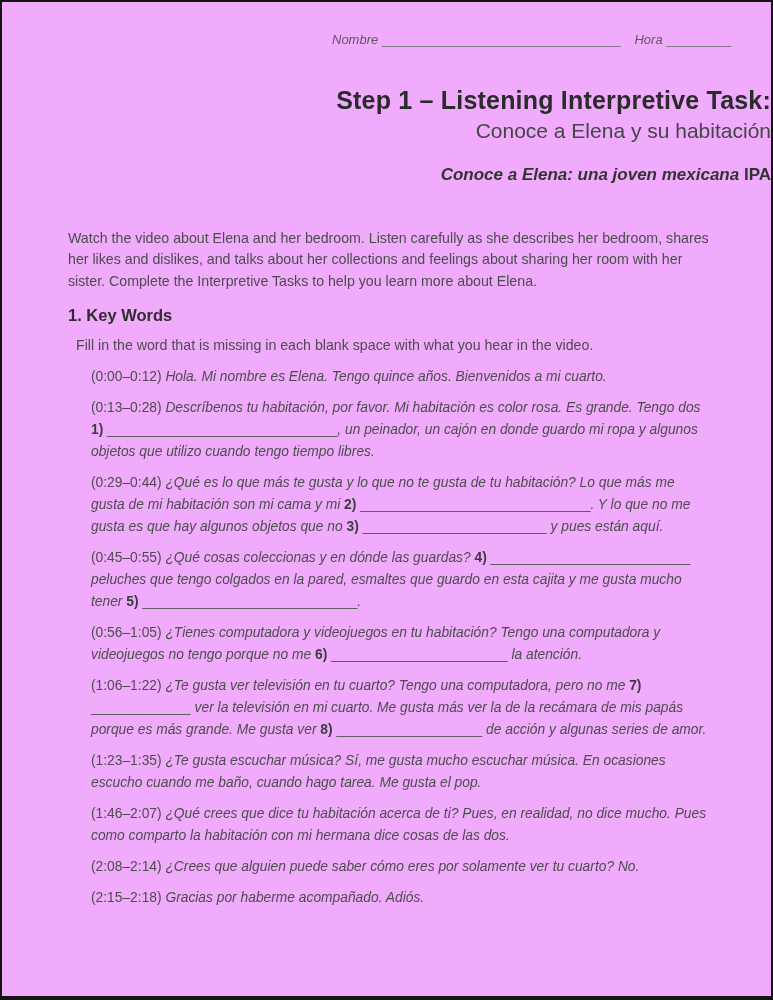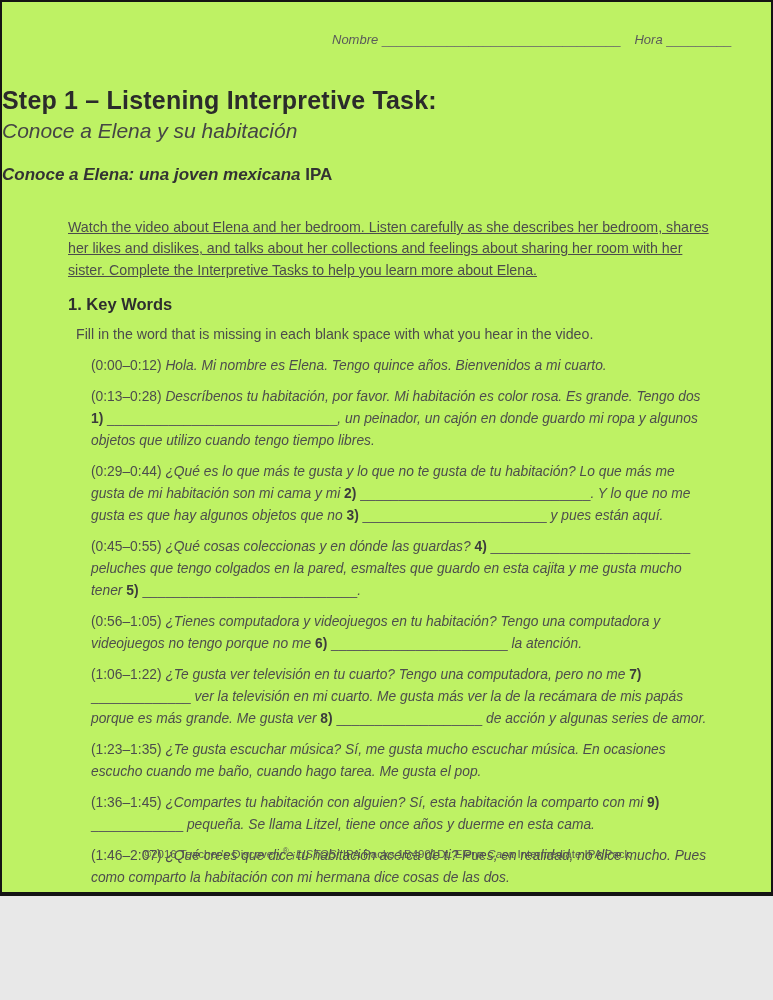--- a/index.html
+++ b/index.html
@@ -1,39 +1,39 @@
 <!DOCTYPE html>
 <html><head>
 <meta charset="utf-8">
 <style>
   html,body{margin:0;padding:0;background:#e8e8e8;}
   .page{
     position:relative;
-    width:773px;height:896px;
+    width:773px;height:1000px;
     box-sizing:border-box;
-    background:#bef264;
+    background:#f0abfc;
     border:2px solid #141414;
     border-bottom-width:4px;
     font-family:"Liberation Sans", sans-serif;
     color:#4a4a4a;
     overflow:hidden;
   }
   
   .hdr{position:absolute;top:30px;left:330px;right:66px;font-size:13px;font-style:italic;color:#5a5a5a;white-space:nowrap;}
   .hdr .rule{font-style:normal;color:#6a6a6a;letter-spacing:0;}
   .hdr .hora{margin-left:14px;}
   
-  .titles{position:absolute;top:84px;left:0;right:0;text-align:left;}
+  .titles{position:absolute;top:84px;left:0;right:0;text-align:right;}
   .t1{font-size:25px;font-weight:700;color:#2b2b2b;letter-spacing:.2px;}
-  .t2{font-size:21px;font-style:italic;color:#454545;margin-top:4px;}
+  .t2{font-size:21px;color:#454545;margin-top:4px;}
   .t3{font-size:17px;font-weight:700;color:#333;margin-top:22px;}
   .t3 .it{font-style:italic;}
   
   .content{position:absolute;top:210px;left:66px;width:642px;}
-  .intro{font-size:14.2px;line-height:1.5;color:#4c4c4c;margin:5px 0 14px 0;text-decoration:underline;}
+  .intro{font-size:14.2px;line-height:1.5;color:#4c4c4c;margin:16px 0 14px 0;}
   .kw{font-size:16.5px;font-weight:700;color:#2e2e2e;margin:14px 0 12px 0;}
   .instr{font-size:14.2px;color:#4c4c4c;margin:0 0 13px 8px;}
   .translist{padding-left:23px;}
   .seg{font-size:13.8px;line-height:1.58;margin:0 0 9.5px 0;color:#4d4d4d;}
   .seg .time{font-style:normal;}
   .seg .it{font-style:italic;text-align:center;}
   .seg .b{font-weight:700;font-style:normal;color:#3c3c3c;}
   .seg .blank{font-style:normal;color:#585858;}
   
   .footer{position:absolute;left:0;right:0;bottom:32px;text-align:center;font-size:11.5px;color:#565656;}
@@ -60,22 +60,20 @@
     <div class="kw">1. Key Words</div>
     <p class="instr">Fill in the word that is missing in each blank space with what you hear in the video.</p>
     <div class="translist">
         <p class="seg"><span class="time">(0:00–0:12) </span><span class="it">Hola. Mi nombre es Elena. Tengo quince años. Bienvenidos a mi cuarto.</span></p>
         <p class="seg"><span class="time">(0:13–0:28) </span><span class="it">Descríbenos tu habitación, por favor. Mi habitación es color rosa. Es grande. Tengo dos </span><span class="b">1) </span><span class="blank">______________________________</span><span class="it">, un peinador, un cajón en donde guardo mi ropa y algunos objetos que utilizo cuando tengo tiempo libres.</span></p>
         <p class="seg"><span class="time">(0:29–0:44) </span><span class="it">¿Qué es lo que más te gusta y lo que no te gusta de tu habitación? Lo que más me gusta de mi habitación son mi cama y mi </span><span class="b">2) </span><span class="blank">______________________________</span><span class="it">. Y lo que no me gusta es que hay algunos objetos que no </span><span class="b">3) </span><span class="blank">________________________</span><span class="it"> y pues están aquí.</span></p>
         <p class="seg"><span class="time">(0:45–0:55) </span><span class="it">¿Qué cosas coleccionas y en dónde las guardas? </span><span class="b">4) </span><span class="blank">__________________________</span><span class="it"> peluches que tengo colgados en la pared, esmaltes que guardo en esta cajita y me gusta mucho tener </span><span class="b">5) </span><span class="blank">____________________________</span><span class="it">.</span></p>
         <p class="seg"><span class="time">(0:56–1:05) </span><span class="it">¿Tienes computadora y videojuegos en tu habitación? Tengo una computadora y videojuegos no tengo porque no me </span><span class="b">6) </span><span class="blank">_______________________</span><span class="it"> la atención.</span></p>
         <p class="seg"><span class="time">(1:06–1:22) </span><span class="it">¿Te gusta ver televisión en tu cuarto? Tengo una computadora, pero no me </span><span class="b">7) </span><span class="blank">_____________</span><span class="it"> ver la televisión en mi cuarto. Me gusta más ver la de la recámara de mis papás porque es más grande. Me gusta ver </span><span class="b">8) </span><span class="blank">___________________</span><span class="it"> de acción y algunas series de amor.</span></p>
         <p class="seg"><span class="time">(1:23–1:35) </span><span class="it">¿Te gusta escuchar música? Sí, me gusta mucho escuchar música. En ocasiones escucho cuando me baño, cuando hago tarea. Me gusta el pop.</span></p>
-        <p class="seg"><span class="time">(1:36–1:45) </span><span class="it">¿Compartes tu habitación con alguien? Sí, esta habitación la comparto con mi </span><span class="b">9) </span><span class="blank">____________</span><span class="it"> pequeña. Se llama Litzel, tiene once años y duerme en esta cama.</span></p>
         <p class="seg"><span class="time">(1:46–2:07) </span><span class="it">¿Qué crees que dice tu habitación acerca de ti? Pues, en realidad, no dice mucho. Pues como comparto la habitación con mi hermana dice cosas de las dos.</span></p>
         <p class="seg"><span class="time">(2:08–2:14) </span><span class="it">¿Crees que alguien puede saber cómo eres por solamente ver tu cuarto? No.</span></p>
         <p class="seg"><span class="time">(2:15–2:18) </span><span class="it">Gracias por haberme acompañado. Adiós.</span></p>
       </div>
   </div>
 
-  <div class="footer"><span class="reg">©2016 Teacher’s Discovery</span><span class="sup">®</span><span class="reg">   </span><span class="it">¡LISTOS!</span><span class="reg"> IPA Packs   1B4901DL   Elena </span><span class="it">Casa</span><span class="reg"> Intermediate IPA Pack</span></div>
 
 </div>
 
 </body></html>

